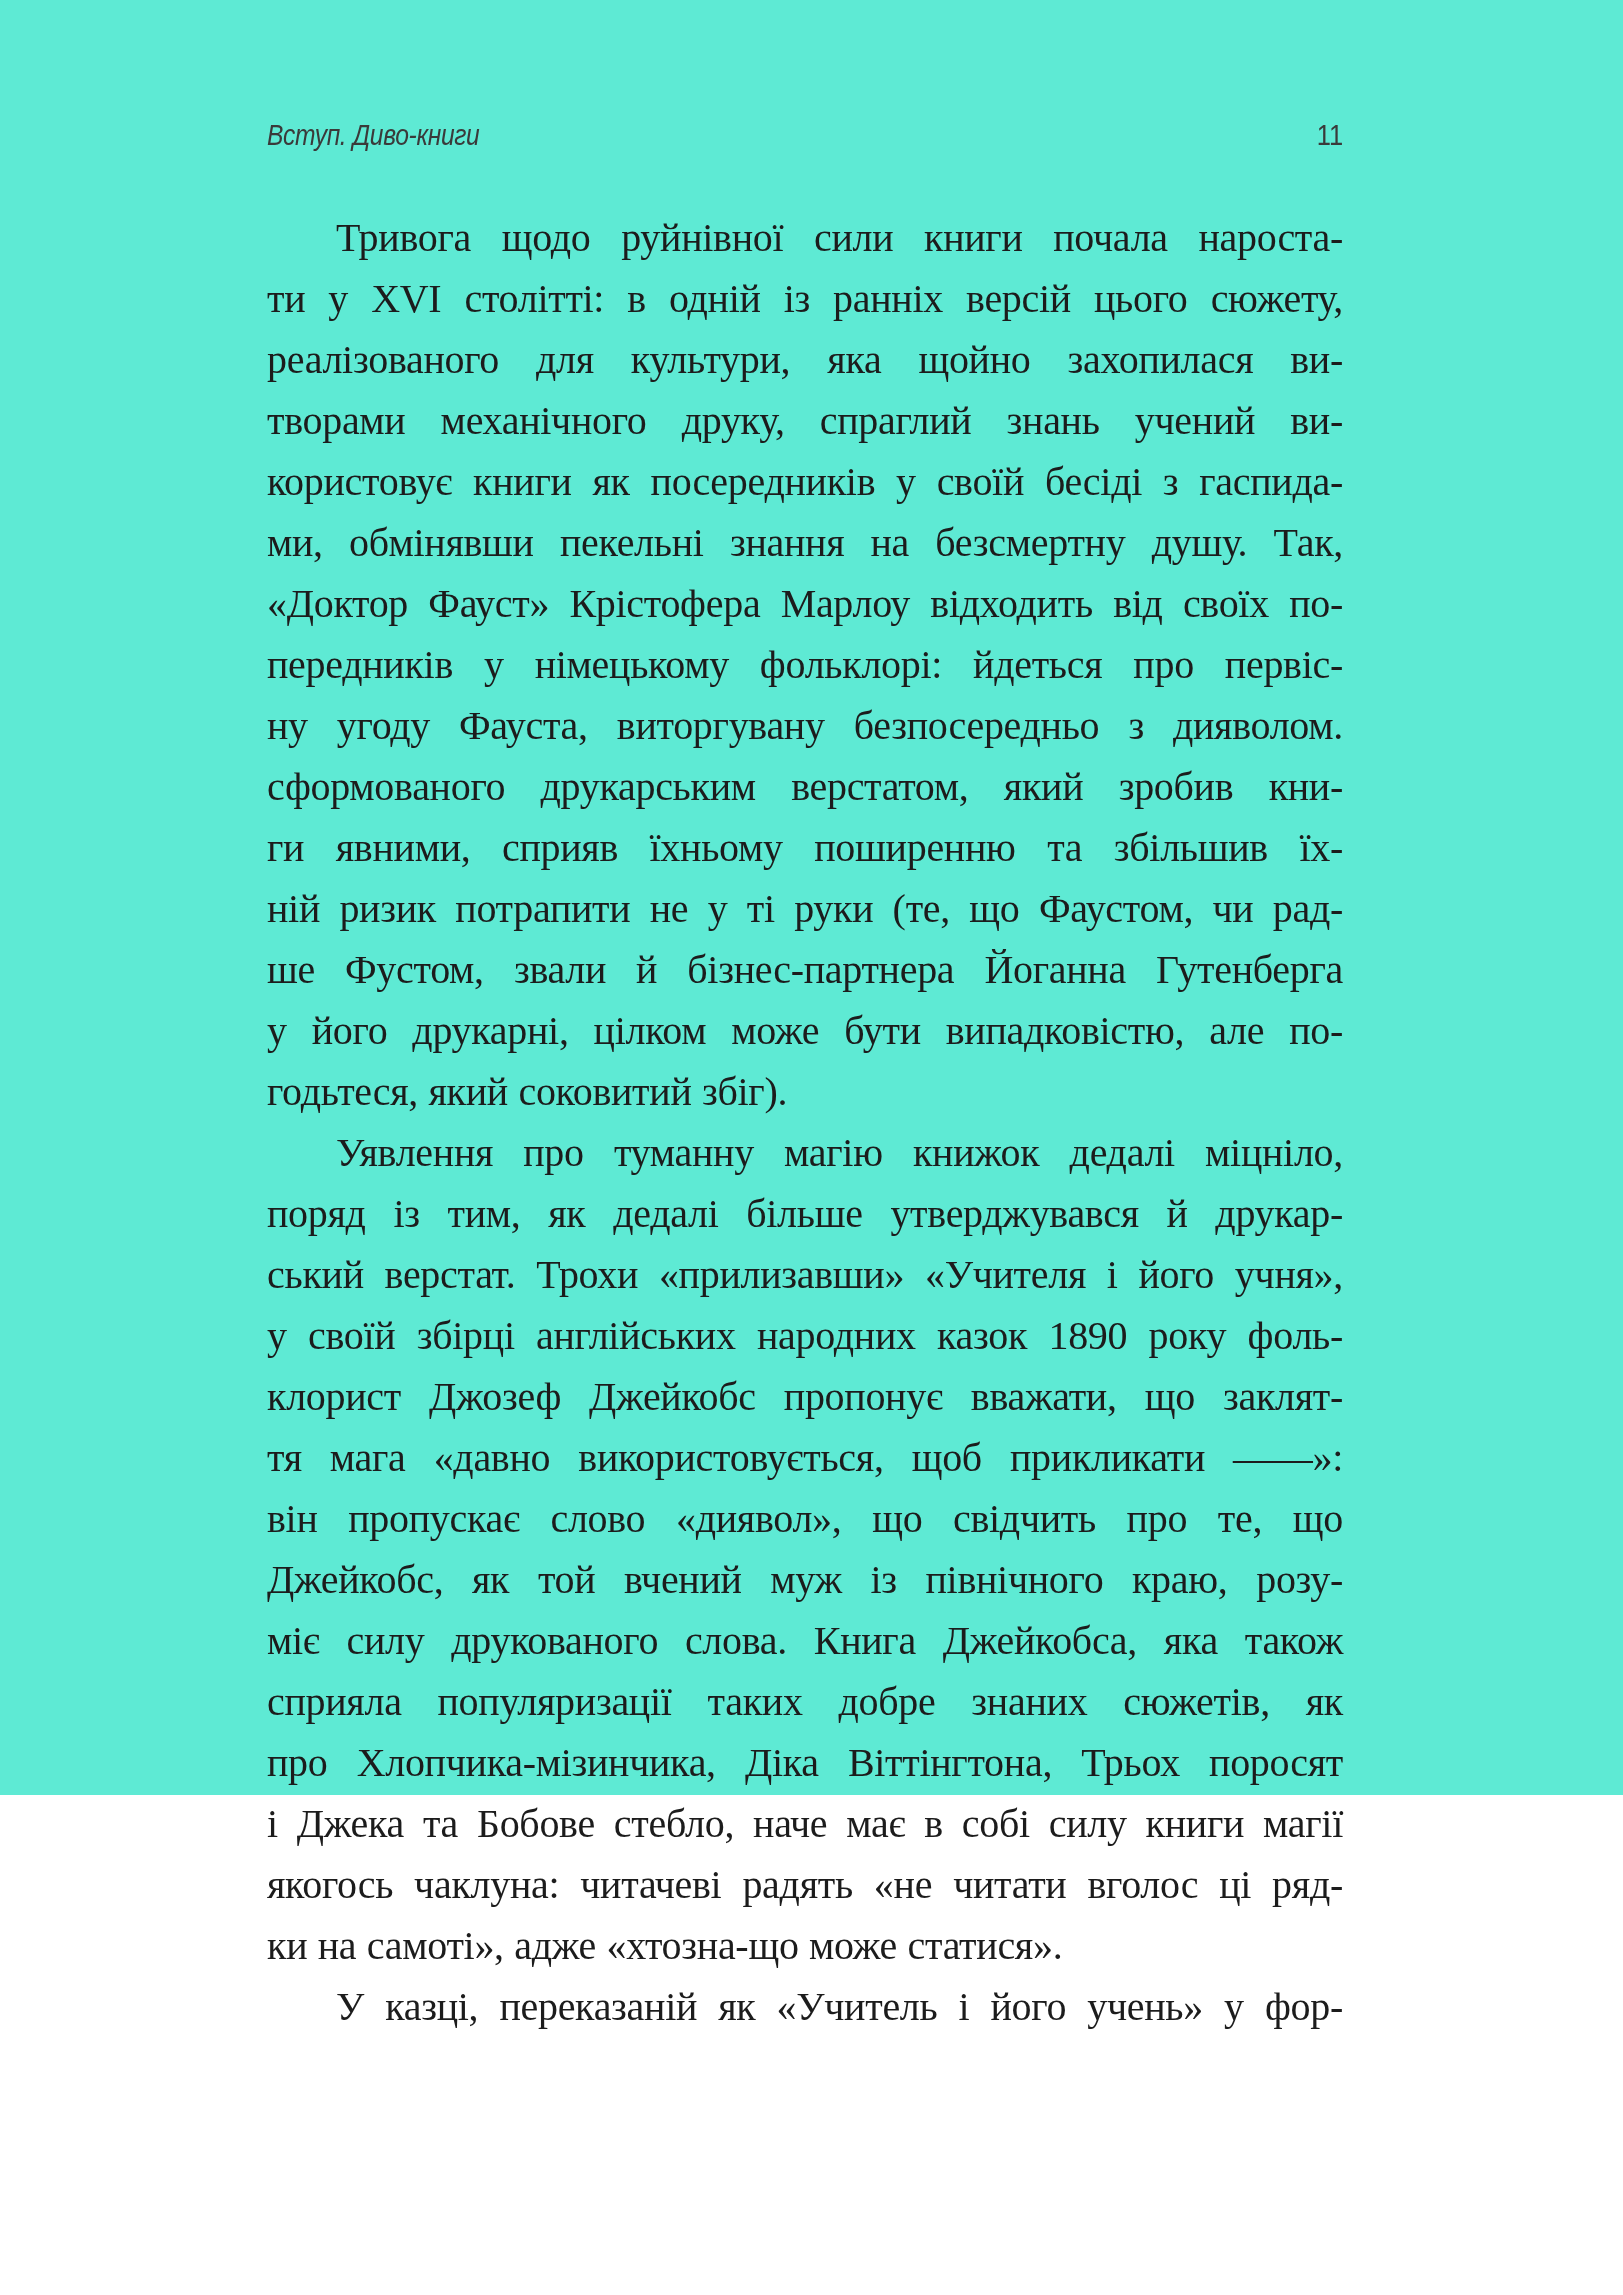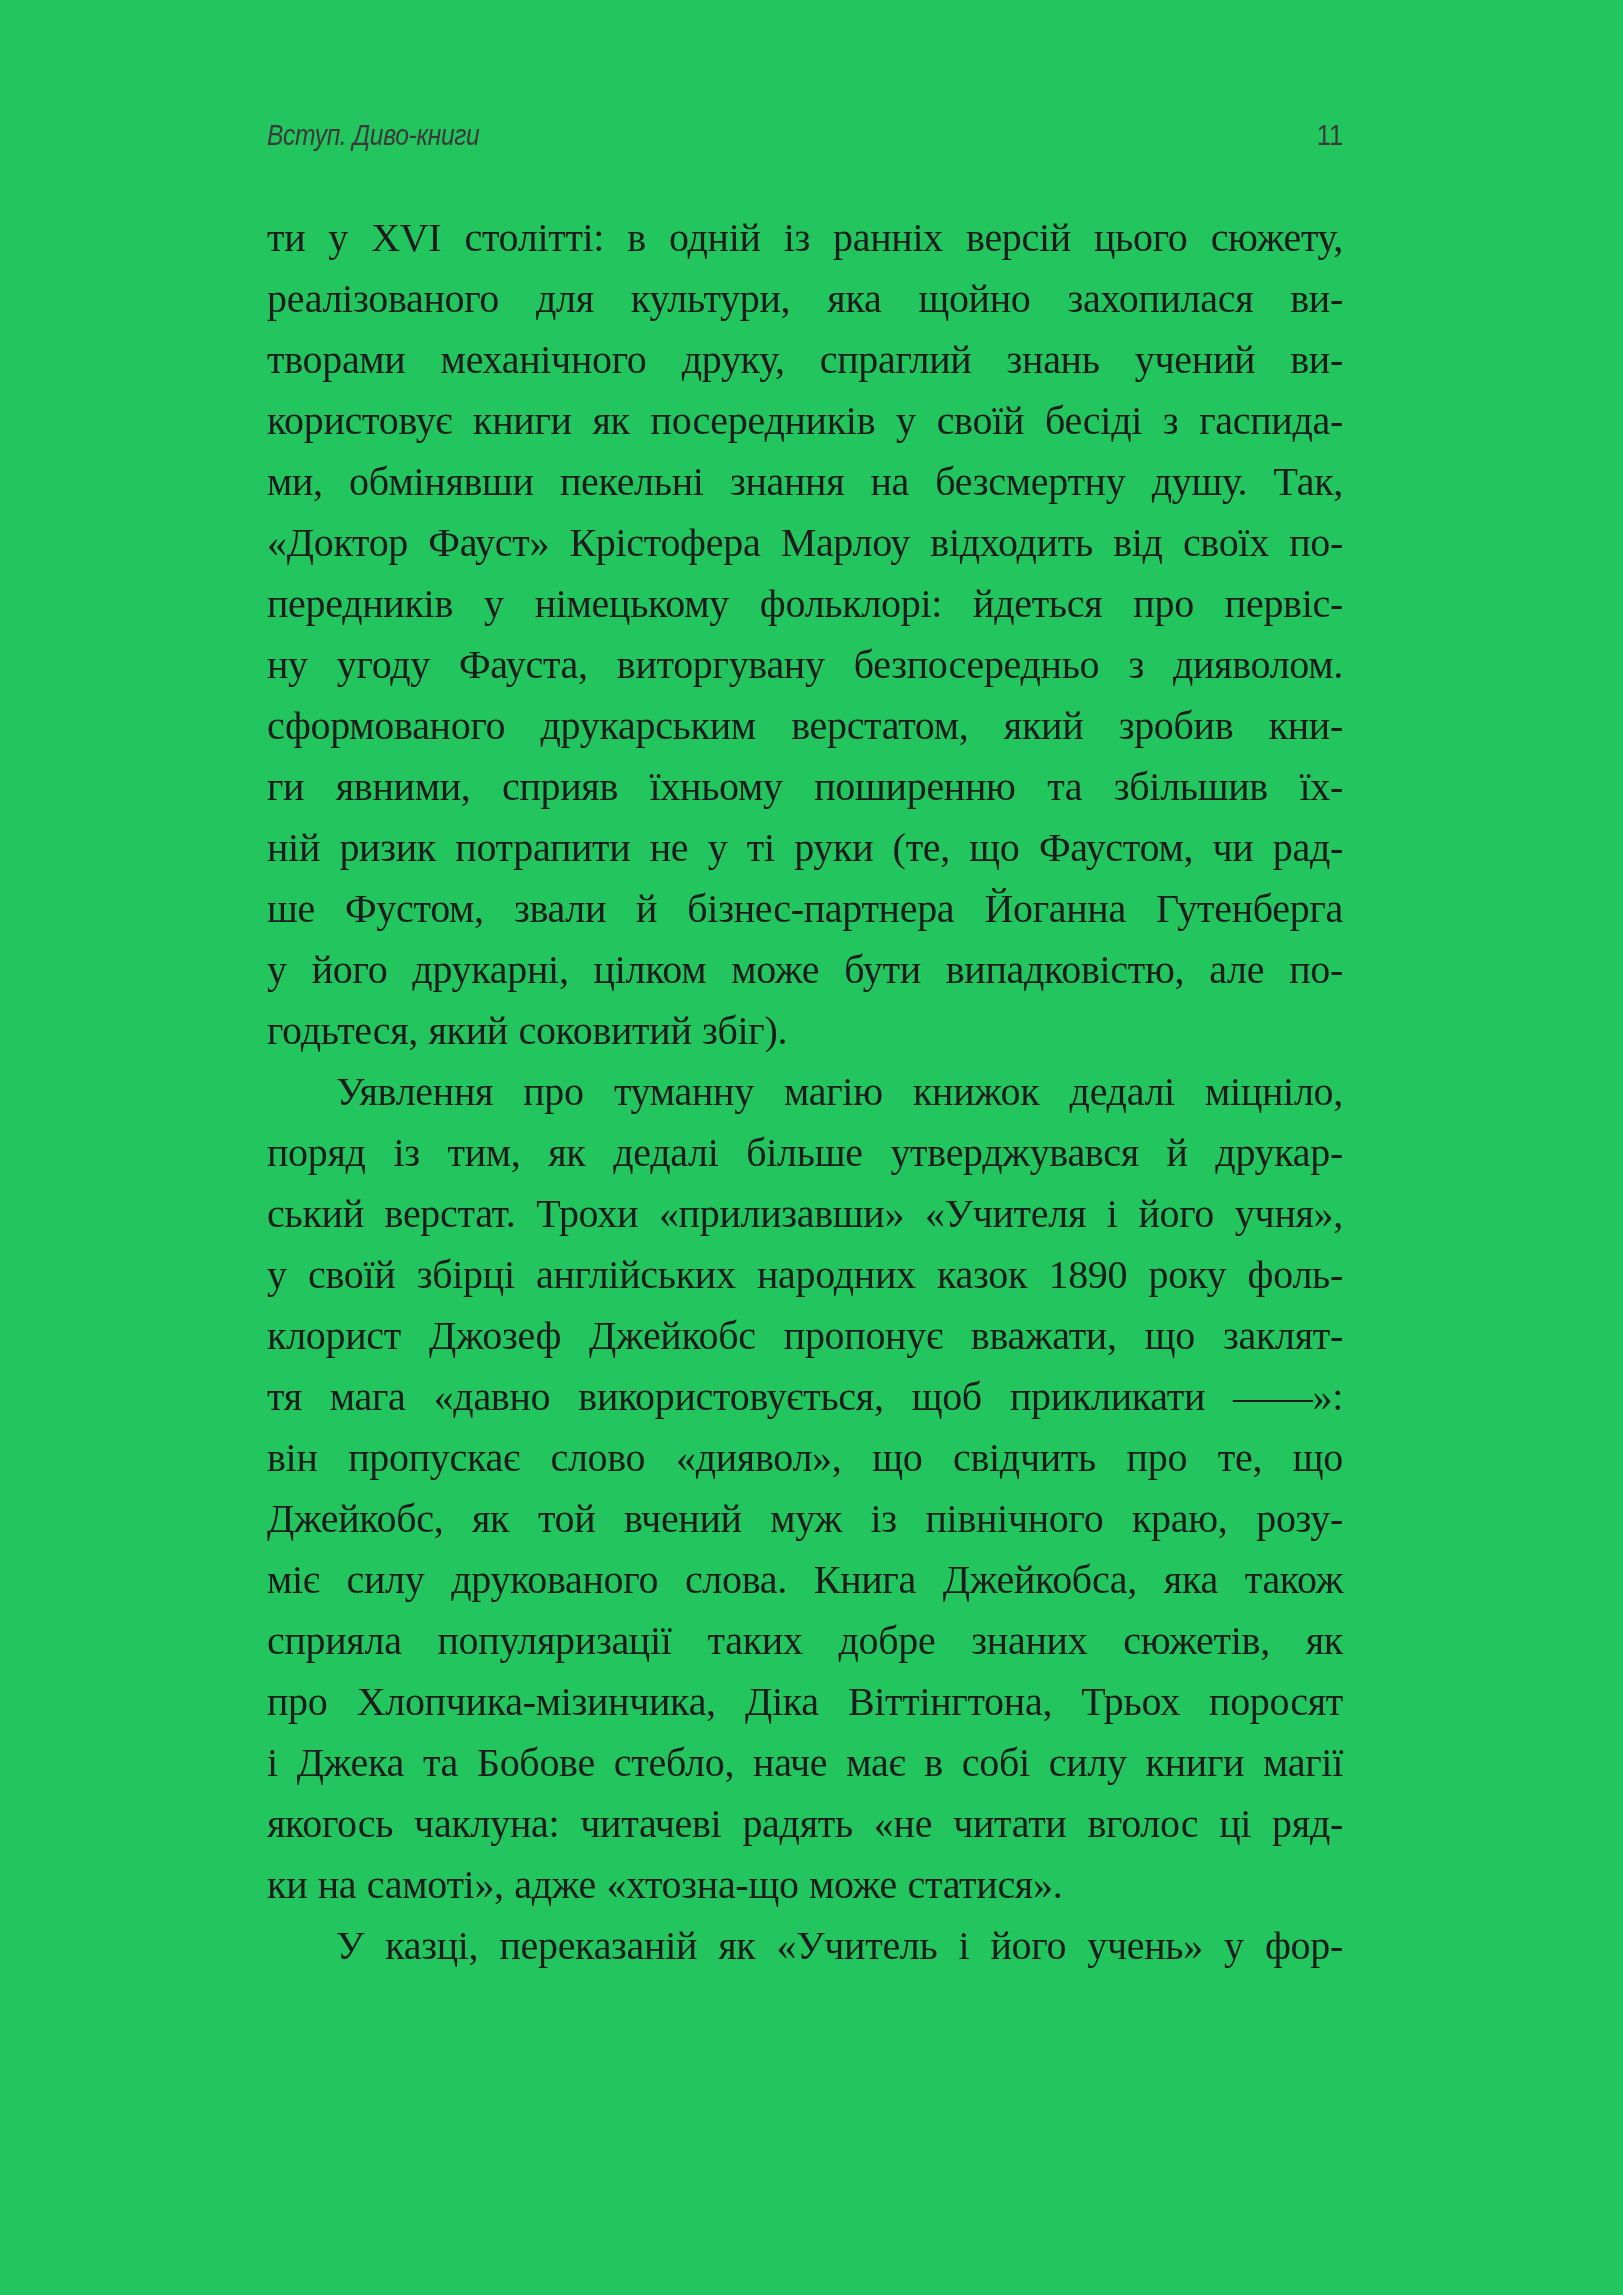--- a/index.html
+++ b/index.html
@@ -11,22 +11,22 @@
       width: 1624px;
       height: 2295px;
       position: relative;
       overflow: hidden;
       color: #1f1f1f;
     }
     .page {
       position: absolute;
       left: 0; top: 0;
       width: 1624px;
-      height: 2295px;
-      background: #22c55e;
+      height: 1795px;
+      background: #5eead4;
     }
     .running-head {
       position: absolute;
       top: 118px;
       left: 267px;
       width: 1076px;
       height: 42px;
       font-family: "Liberation Sans", "DejaVu Sans", sans-serif;
       font-size: 30px;
       color: #3a3a3a;
@@ -84,20 +84,21 @@
 <div class="page">
 
   <div class="running-head">
     <span class="running-title">Вступ. Диво-книги</span>
     <span class="page-number">11</span>
   </div>
 
   <div class="body-text">
 
     <div class="para">
+      <div class="line indent">Тривога щодо руйнівної сили книги почала наро­ста-</div>
       <div class="line">ти у XVI столітті: в одній із ранніх версій цього сюжету,</div>
       <div class="line">реалізованого для культури, яка щойно захопилася ви-</div>
       <div class="line">творами механічного друку, спраглий знань учений ви-</div>
       <div class="line">користовує книги як посередників у своїй бесіді з гаспида-</div>
       <div class="line">ми, обмінявши пекельні знання на безсмертну душу. Так,</div>
       <div class="line">«Доктор Фауст» Крістофера Марлоу відходить від своїх по-</div>
       <div class="line">передників у німецькому фольклорі: йдеться про первіс-</div>
       <div class="line">ну угоду Фауста, виторгувану безпосередньо з дияволом.</div>
       <div class="line">сформованого друкарським верстатом, який зробив кни-</div>
       <div class="line">ги явними, сприяв їхньому поширенню та збільшив їх-</div>

